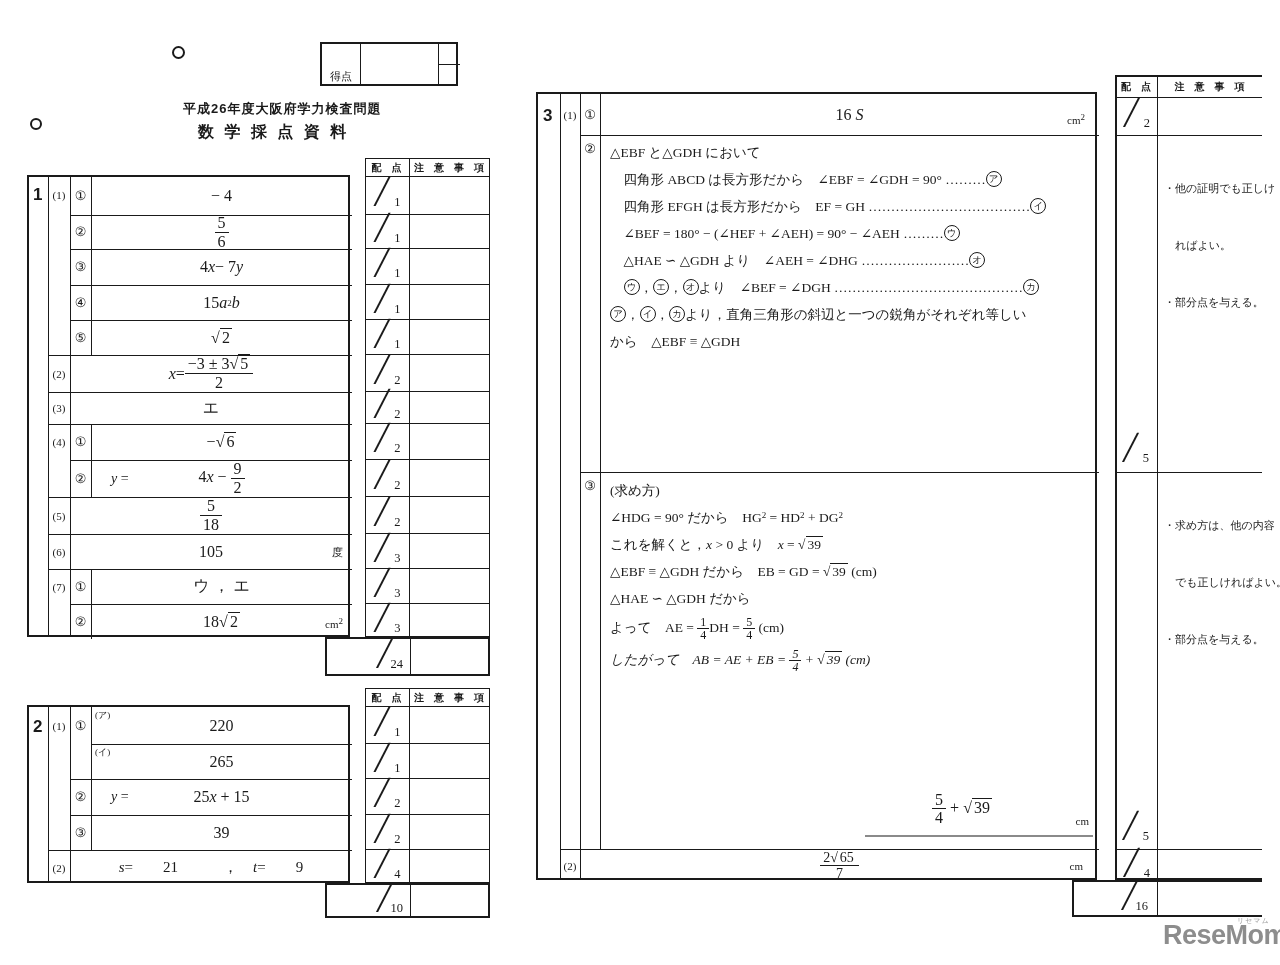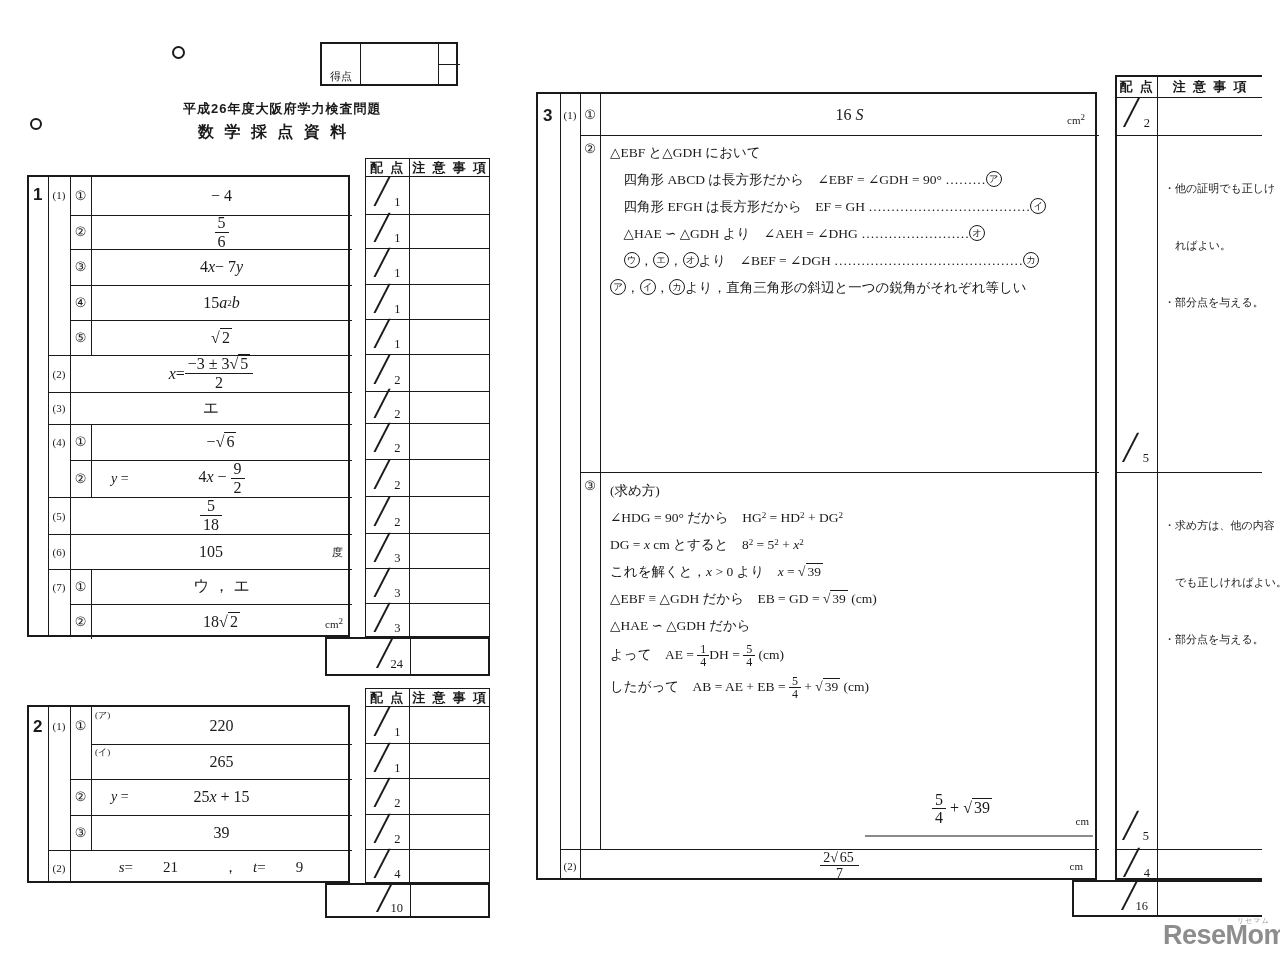--- a/index.html
+++ b/index.html
@@ -11,21 +11,21 @@
   .hl   { position:absolute; box-sizing:border-box; height:0; border-top:1px solid #1a1a1a; }
   .cell { position:absolute; box-sizing:border-box; display:flex; align-items:center; justify-content:center; }
   .gothic { font-family:"Liberation Sans","DejaVu Sans",sans-serif; }
   .bignum { font-size:17px; font-weight:bold; font-family:"Liberation Sans","DejaVu Sans",sans-serif; }
   .qlab { font-size:11px; }
   .sublab { font-size:13px; }
   .ans  { font-size:16px; white-space:nowrap; }
   .unit { position:absolute; right:9px; bottom:9px; font-size:11px; }
   .prefix { position:absolute; left:20px; top:50%; transform:translateY(-50%); font-size:14px; }
   .corner { position:absolute; left:4px; top:2px; font-size:9px; }
-  .hdr { font-size:13px; font-weight:bold; font-family:Liberation Serif, serif; letter-spacing:2px; white-space:nowrap; }
+  .hdr { font-size:10px; font-weight:bold; font-family:Liberation Mono, monospace; letter-spacing:2px; white-space:nowrap; }
   .score { position:relative; display:inline-block; width:30px; height:24px; }
   .score .sl { position:absolute; left:2px; top:-4px; font-size:25px; line-height:25px; font-family:"DejaVu Sans",sans-serif; }
   .score .sn { position:absolute; right:2px; bottom:-3px; font-size:12.5px; }
   .fr { display:inline-block; vertical-align:middle; text-align:center; line-height:1.1; }
   .fr .n { display:block; border-bottom:1px solid #1a1a1a; padding:0 3px; }
   .fr .d { display:block; padding:0 3px; }
   .sq { white-space:nowrap; }
   .sq .rb { border-top:1px solid #1a1a1a; padding:0 2px; }
   sup { font-size:9px; vertical-align:4px; line-height:0; }
   .circ { display:inline-block; width:14px; height:14px; line-height:14px; border:1px solid #1a1a1a; border-radius:50%;
@@ -339,35 +339,36 @@
     <div class="cell ans" style="left:62px;top:0;width:499px;height:41px;">
       <span>16 <i>S</i></span>
       <span class="unit" style="right:14px;">cm<sup>2</sup></span>
     </div>
 
     <div class="cell sublab" style="left:42px;top:44px;width:20px;height:22px;">②</div>
     <div class="abs" style="left:72px;top:45px;width:480px;">
       <div class="pline">△EBF と△GDH において</div>
       <div class="pline">　四角形 ABCD は長方形だから　∠EBF = ∠GDH = 90° ………<span class="circ">ア</span></div>
       <div class="pline">　四角形 EFGH は長方形だから　EF = GH ………………………………<span class="circ">イ</span></div>
+      <div class="pline">　∠BEF = 180° − (∠HEF + ∠AEH) = 90° − ∠AEH ………<span class="circ">ウ</span></div>
       <div class="pline">　△HAE ∽ △GDH より　∠AEH = ∠DHG ……………………<span class="circ">オ</span></div>
       <div class="pline">　<span class="circ">ウ</span>，<span class="circ">エ</span>，<span class="circ">オ</span>より　∠BEF = ∠DGH ……………………………………<span class="circ">カ</span></div>
       <div class="pline"><span class="circ">ア</span>，<span class="circ">イ</span>，<span class="circ">カ</span>より，直角三角形の斜辺と一つの鋭角がそれぞれ等しい</div>
+      <div class="pline">から　△EBF ≡ △GDH</div>
     </div>
 
     <div class="cell sublab" style="left:42px;top:381px;width:20px;height:22px;">③</div>
     <div class="abs" style="left:72px;top:383px;width:480px;">
       <div class="pline">(求め方)</div>
       <div class="pline">∠HDG = 90° だから　HG<sup>2</sup> = HD<sup>2</sup> + DG<sup>2</sup></div>
-      <div class="pline">DG = <i>x</i> cm とすると　8<sup>2</sup> = 5<sup>2</sup> + <i>x</i><sup>2</sup></div>
       <div class="pline">これを解くと，<i>x</i> &gt; 0 より　<i>x</i> = <span class="sq">√<span class="rb">39</span></span></div>
       <div class="pline">△EBF ≡ △GDH だから　EB = GD = <span class="sq">√<span class="rb">39</span></span> (cm)</div>
       <div class="pline">△HAE ∽ △GDH だから</div>
       <div class="pline" style="line-height:32px;">よって　AE = <span class="fr"><span class="n">1</span><span class="d">4</span></span>DH = <span class="fr"><span class="n">5</span><span class="d">4</span></span> (cm)</div>
-      <div class="pline" style="line-height:32px;">したがって　AB = AE + EB = <span class="fr"><span class="n">5</span><span class="d">4</span></span> + <span class="sq">√<span class="rb">39</span></span> (cm)</div>
+      <div class="pline" style="line-height:32px;font-style:italic;">したがって　AB = AE + EB = <span class="fr"><span class="n">5</span><span class="d">4</span></span> + <span class="sq">√<span class="rb">39</span></span> (cm)</div>
     </div>
     <div class="abs" style="left:62px;top:378px;width:499px;height:377px;">
       <div class="ansline">
         <span class="expr"><span class="fr"><span class="n">5</span><span class="d">4</span></span> + <span class="sq">√<span class="rb">39</span></span></span>
         <span class="u2">cm</span>
       </div>
     </div>
 
     <div class="cell qlab" style="left:22px;top:755px;width:20px;height:33px;">(2)</div>
     <div class="cell" style="left:42px;top:755px;width:519px;height:33px;font-size:14px;">

